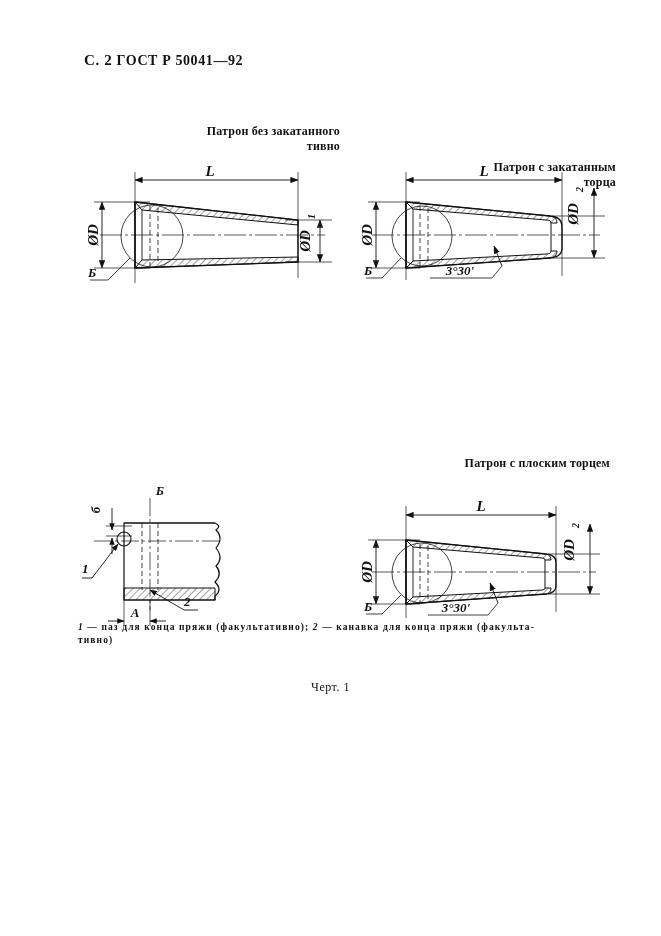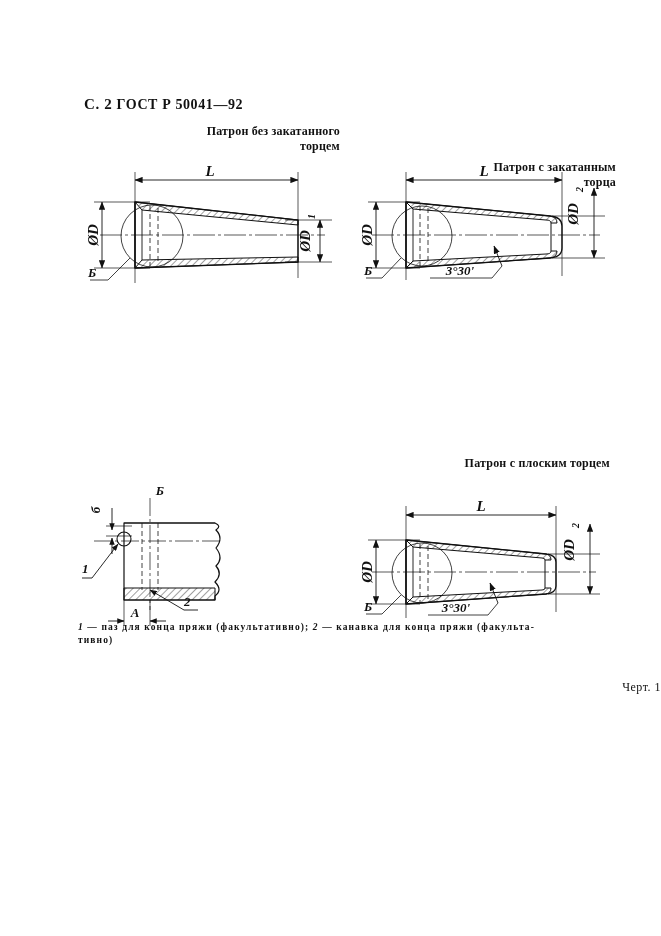--- a/index.html
+++ b/index.html
@@ -20,21 +20,20 @@
   
   #header {
     position: absolute;
     left: 84px;
     top: 52px;
     font-family: "Liberation Serif", serif;
     font-size: 15px;
     font-weight: bold;
     letter-spacing: 0.6px;
     white-space: nowrap;
-    margin-top: 44px;
   }
   #header .pg { font-weight: bold; }
   #header .num { font-size: 14px; }
 
   
   .fig-title {
     position: absolute;
     font-family: "Liberation Serif", serif;
     font-size: 12px;
     font-weight: bold;
@@ -70,21 +69,21 @@
   #caption .l2 {
     display: block;
     text-align: left;
     letter-spacing: 1.1px;
   }
   #fig-number {
     position: absolute;
     left: 0px;
     top: 680px;
     width: 661px;
-    text-align: right;
+    text-align: center;
     font-family: "Liberation Serif", serif;
     font-size: 12px;
     letter-spacing: 0.5px;
   }
 
   svg { display: block; }
   svg text {
     font-family: "Liberation Serif", serif;
     fill: #111111;
   }
@@ -97,21 +96,21 @@
 
 <div id="page">
 
   <div id="header">
     <span class="pg">С. 2</span>
     <span class="num">ГОСТ Р 50041—92</span>
   </div>
 
   <div class="fig-title" id="title-1">
     <div>Патрон без закатанного</div>
-    <div>торцем</div>
+    <div>тивно</div>
   </div>
 
   <div class="fig-title" id="title-2">
     <div>Патрон с закатанным</div>
     <div>торца</div>
   </div>
 
   <div class="fig-title" id="title-3">
     <div>Патрон с плоским торцем</div>
   </div>

